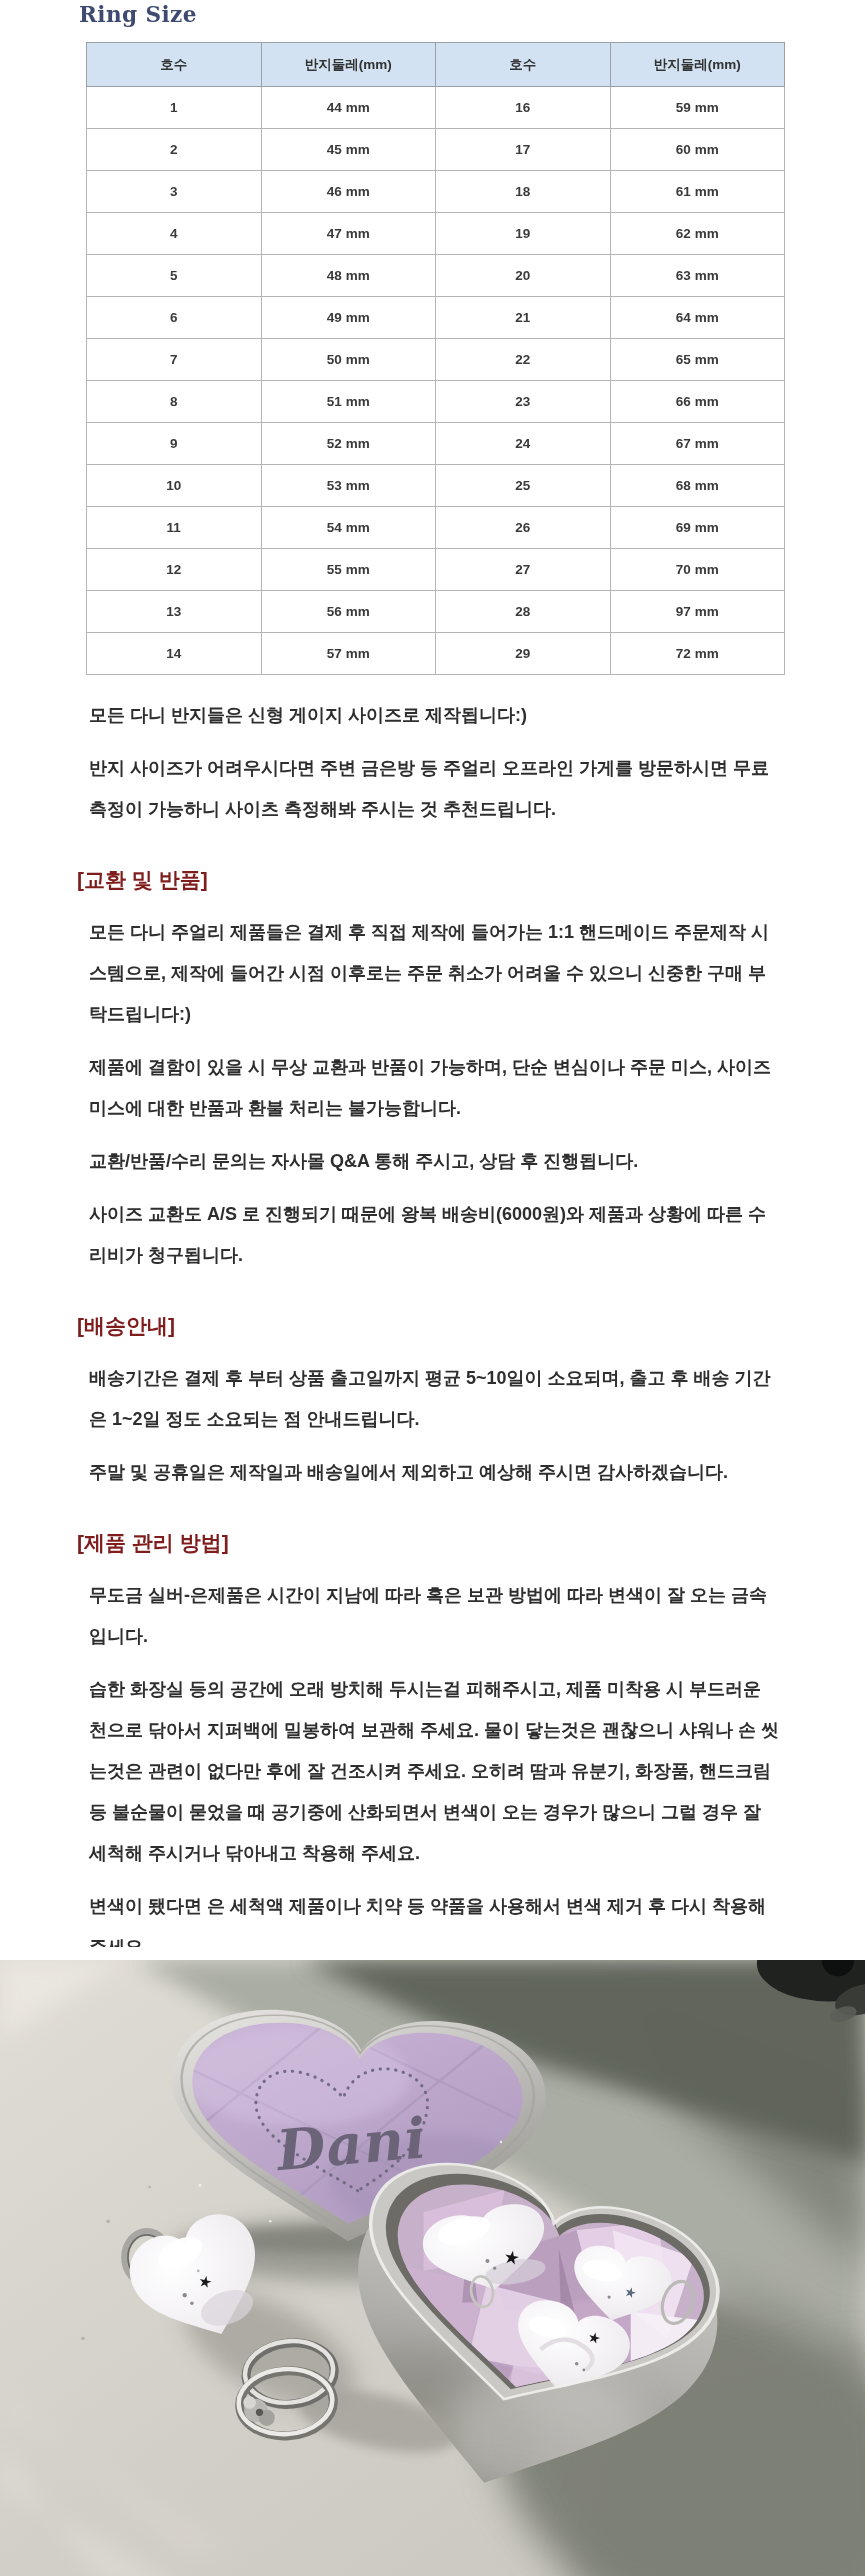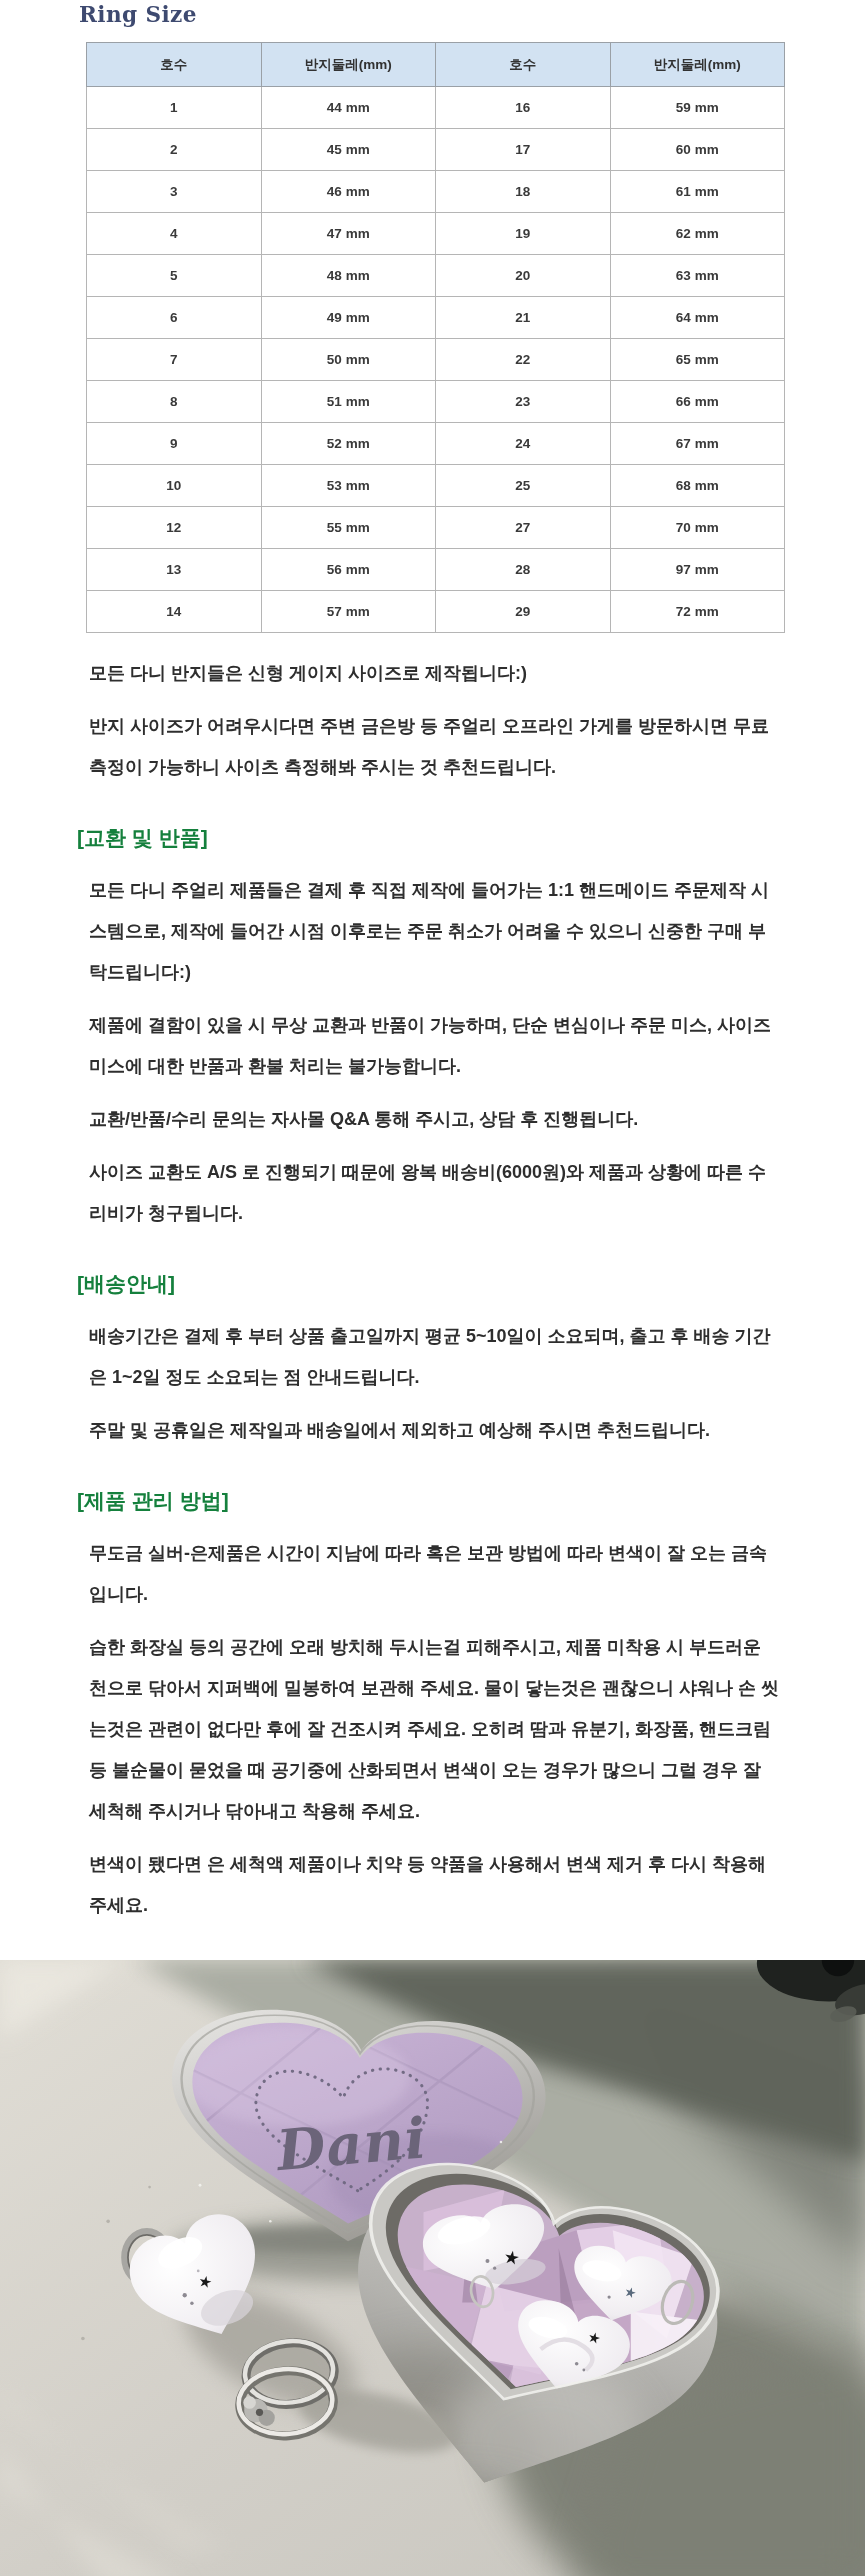--- a/index.html
+++ b/index.html
@@ -24,21 +24,21 @@
     font-weight:700; color:#323232;
   }
   .ring-table td { height:39px; border:0.9px solid #b5b5b5; background:#ffffff; }
 
   .text-col {
     margin-left:77px; width:717px;
     font-size:18px; font-weight:700; color:#2e2e2e; line-height:41px;
   }
   .text-col p { margin:12px; }
   .intro-notes { margin-top:20px; }
-  .section-title { font-size:21px; font-weight:800; color:#15803d; line-height:41px; margin:29px 0 0; }
+  .section-title { font-size:21px; font-weight:800; color:#7f1d1d; line-height:41px; margin:29px 0 0; }
   .block + .block { margin-top:29px; }
 
   .photo { position:relative; width:865px; height:629px; margin-top:12.6px; background:#d5d2ca; }
   .photo svg { display:block; }
 </style>
 </head>
 <body>
 
 <div class="content">
 
@@ -106,20 +106,26 @@
           <td>9</td>
           <td>52 mm</td>
           <td>24</td>
           <td>67 mm</td>
         </tr>
         <tr>
           <td>10</td>
           <td>53 mm</td>
           <td>25</td>
           <td>68 mm</td>
+        </tr>
+        <tr>
+          <td>11</td>
+          <td>54 mm</td>
+          <td>26</td>
+          <td>69 mm</td>
         </tr>
         <tr>
           <td>12</td>
           <td>55 mm</td>
           <td>27</td>
           <td>70 mm</td>
         </tr>
         <tr>
           <td>13</td>
           <td>56 mm</td>
@@ -147,21 +153,21 @@
             <p>모든 다니 주얼리 제품들은 결제 후 직접 제작에 들어가는 1:1 핸드메이드 주문제작 시스템으로, 제작에 들어간 시점 이후로는 주문 취소가 어려울 수 있으니 신중한 구매 부탁드립니다:)</p>
             <p>제품에 결함이 있을 시 무상 교환과 반품이 가능하며, 단순 변심이나 주문 미스, 사이즈 미스에 대한 반품과 환불 처리는 불가능합니다.</p>
             <p>교환/반품/수리 문의는 자사몰 Q&amp;A 통해 주시고, 상담 후 진행됩니다.</p>
             <p>사이즈 교환도 A/S 로 진행되기 때문에 왕복 배송비(6000원)와 제품과 상황에 따른 수리비가 청구됩니다.</p>
           </div>
         </section>
         <section>
           <h2 class="section-title">[배송안내]</h2>
           <div class="block">
             <p>배송기간은 결제 후 부터 상품 출고일까지 평균 5~10일이 소요되며, 출고 후 배송 기간은 1~2일 정도 소요되는 점 안내드립니다.</p>
-            <p>주말 및 공휴일은 제작일과 배송일에서 제외하고 예상해 주시면 추천드립니다.</p>
+            <p>주말 및 공휴일은 제작일과 배송일에서 제외하고 예상해 주시면 감사하겠습니다.</p>
           </div>
         </section>
         <section>
           <h2 class="section-title">[제품 관리 방법]</h2>
           <div class="block">
             <p>무도금 실버-은제품은 시간이 지남에 따라 혹은 보관 방법에 따라 변색이 잘 오는 금속입니다.</p>
             <p>습한 화장실 등의 공간에 오래 방치해 두시는걸 피해주시고, 제품 미착용 시 부드러운 천으로 닦아서 지퍼백에 밀봉하여 보관해 주세요. 물이 닿는것은 괜찮으니 샤워나 손 씻는것은 관련이 없다만 후에 잘 건조시켜 주세요. 오히려 땀과 유분기, 화장품, 핸드크림 등 불순물이 묻었을 때 공기중에 산화되면서 변색이 오는 경우가 많으니 그럴 경우 잘 세척해 주시거나 닦아내고 착용해 주세요.</p>
             <p>변색이 됐다면 은 세척액 제품이나 치약 등 약품을 사용해서 변색 제거 후 다시 착용해 주세요.</p>
           </div>
           <div class="block">

